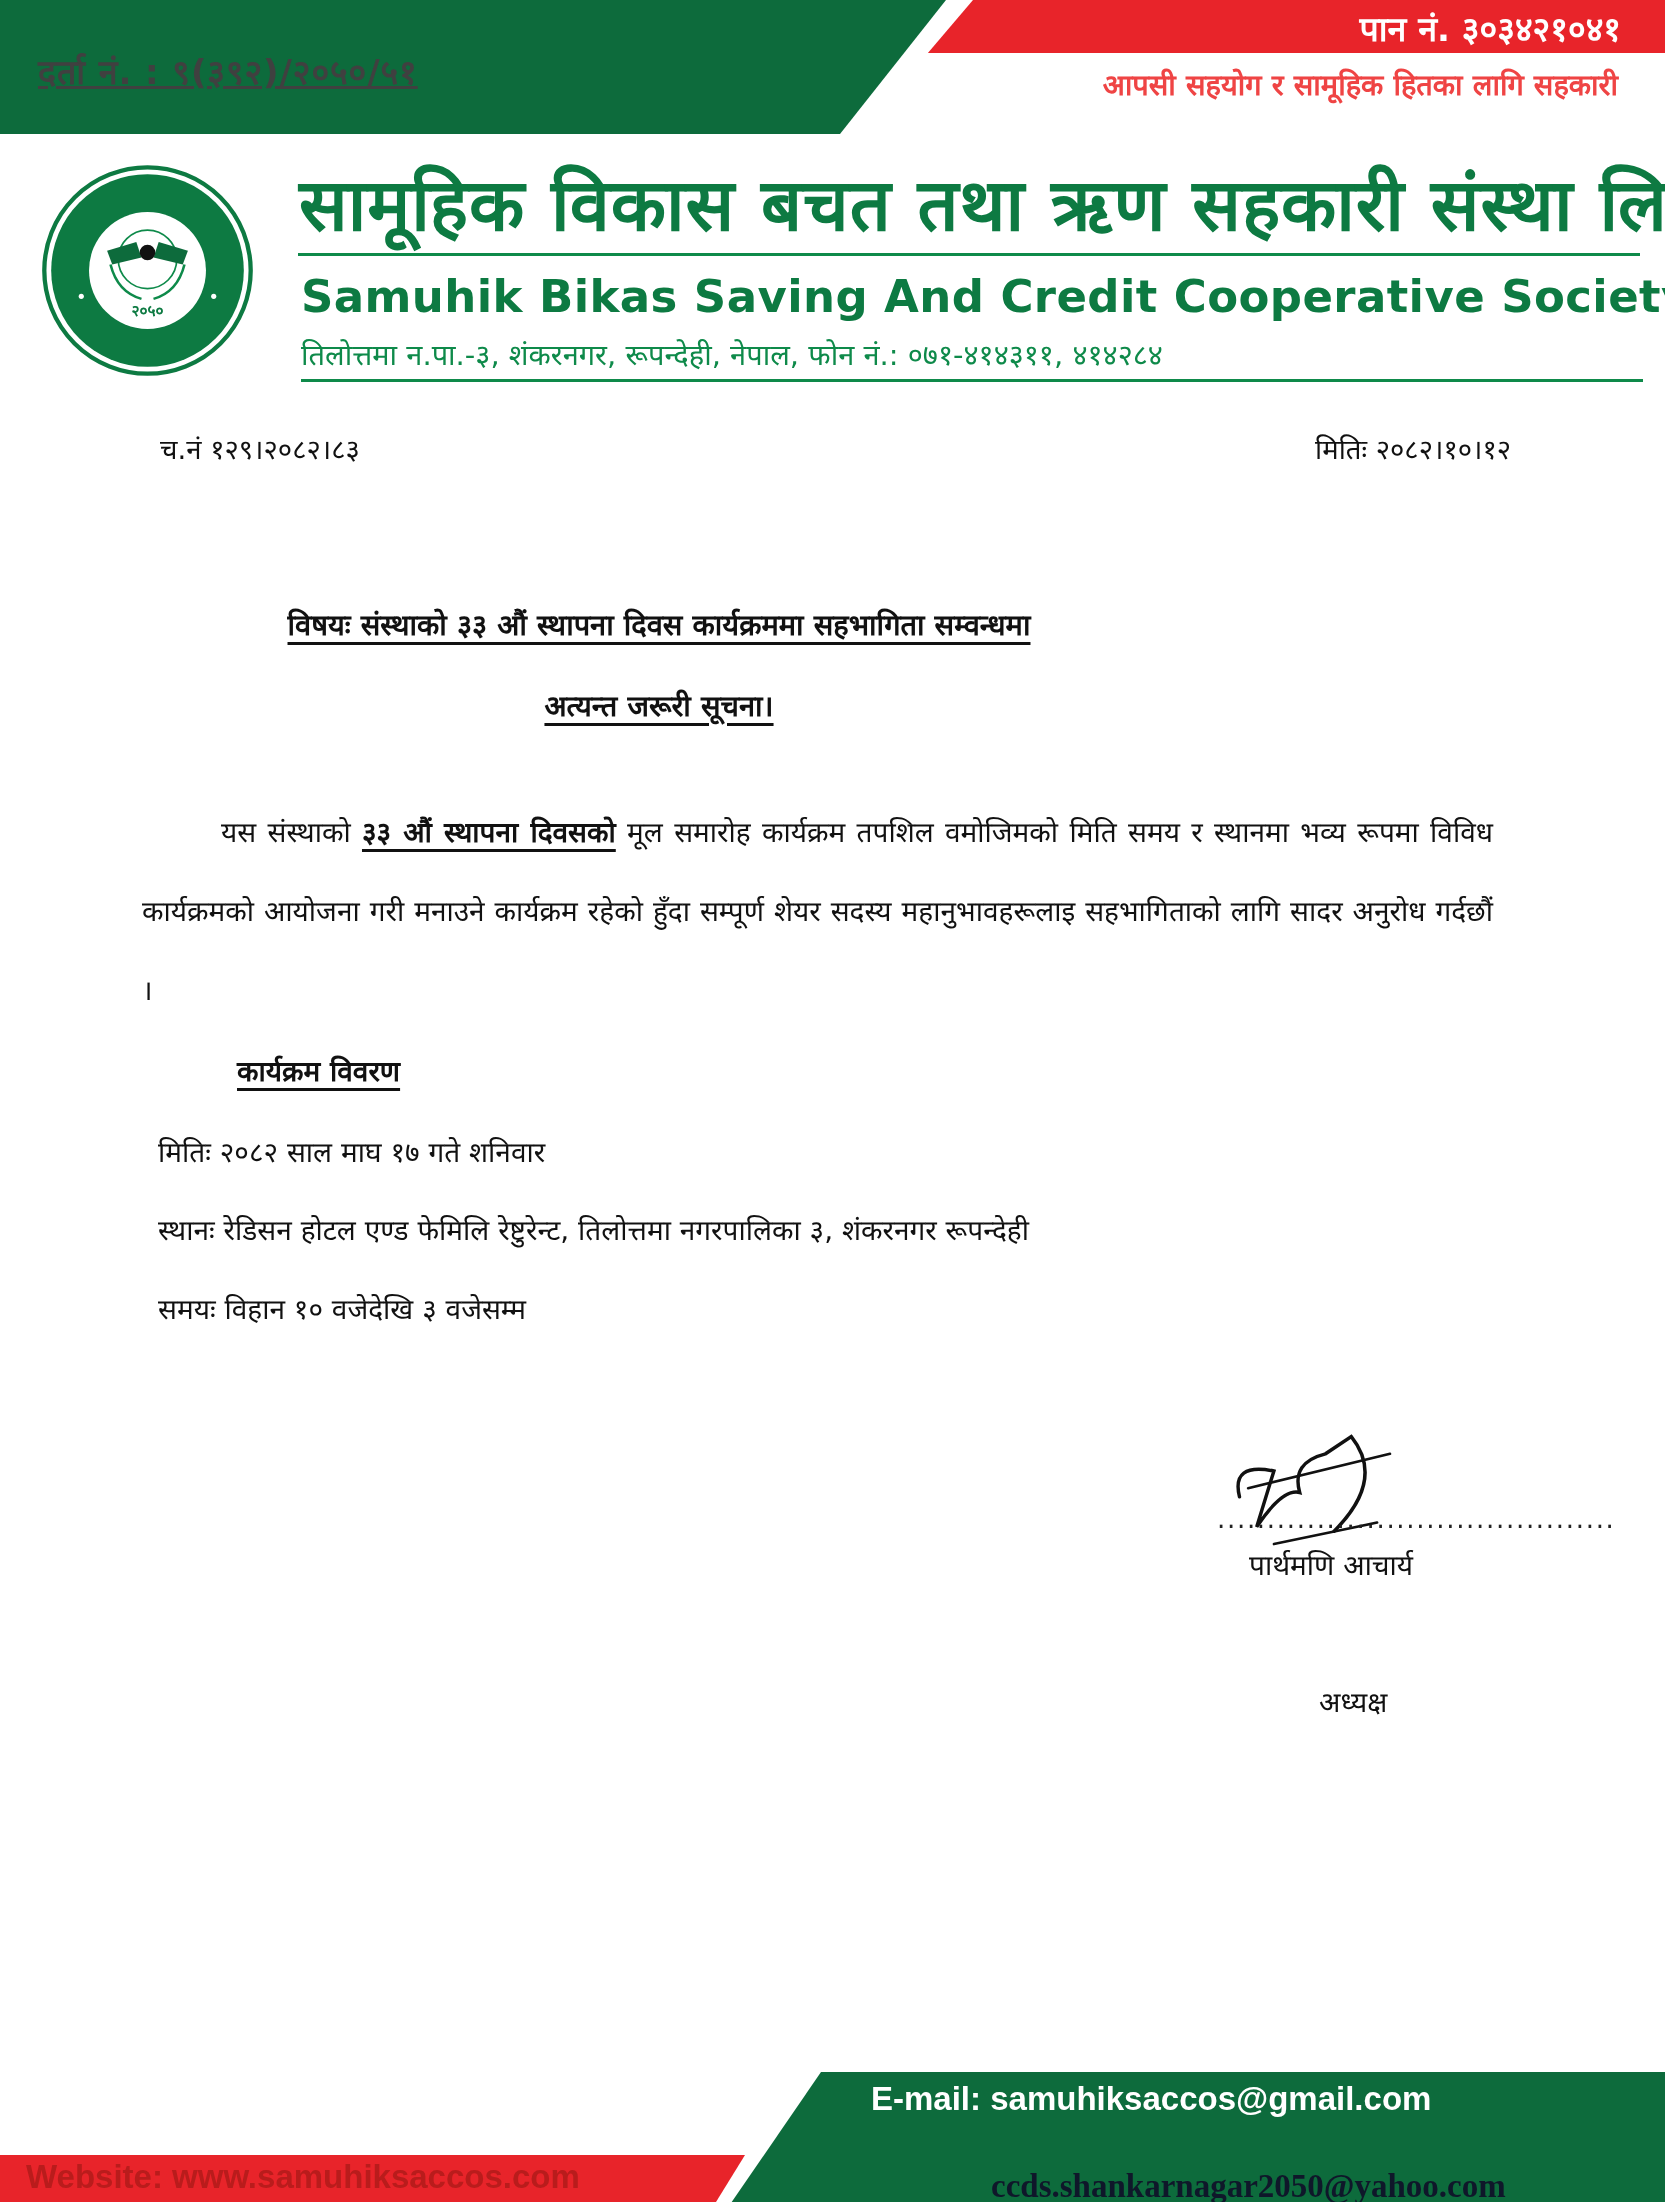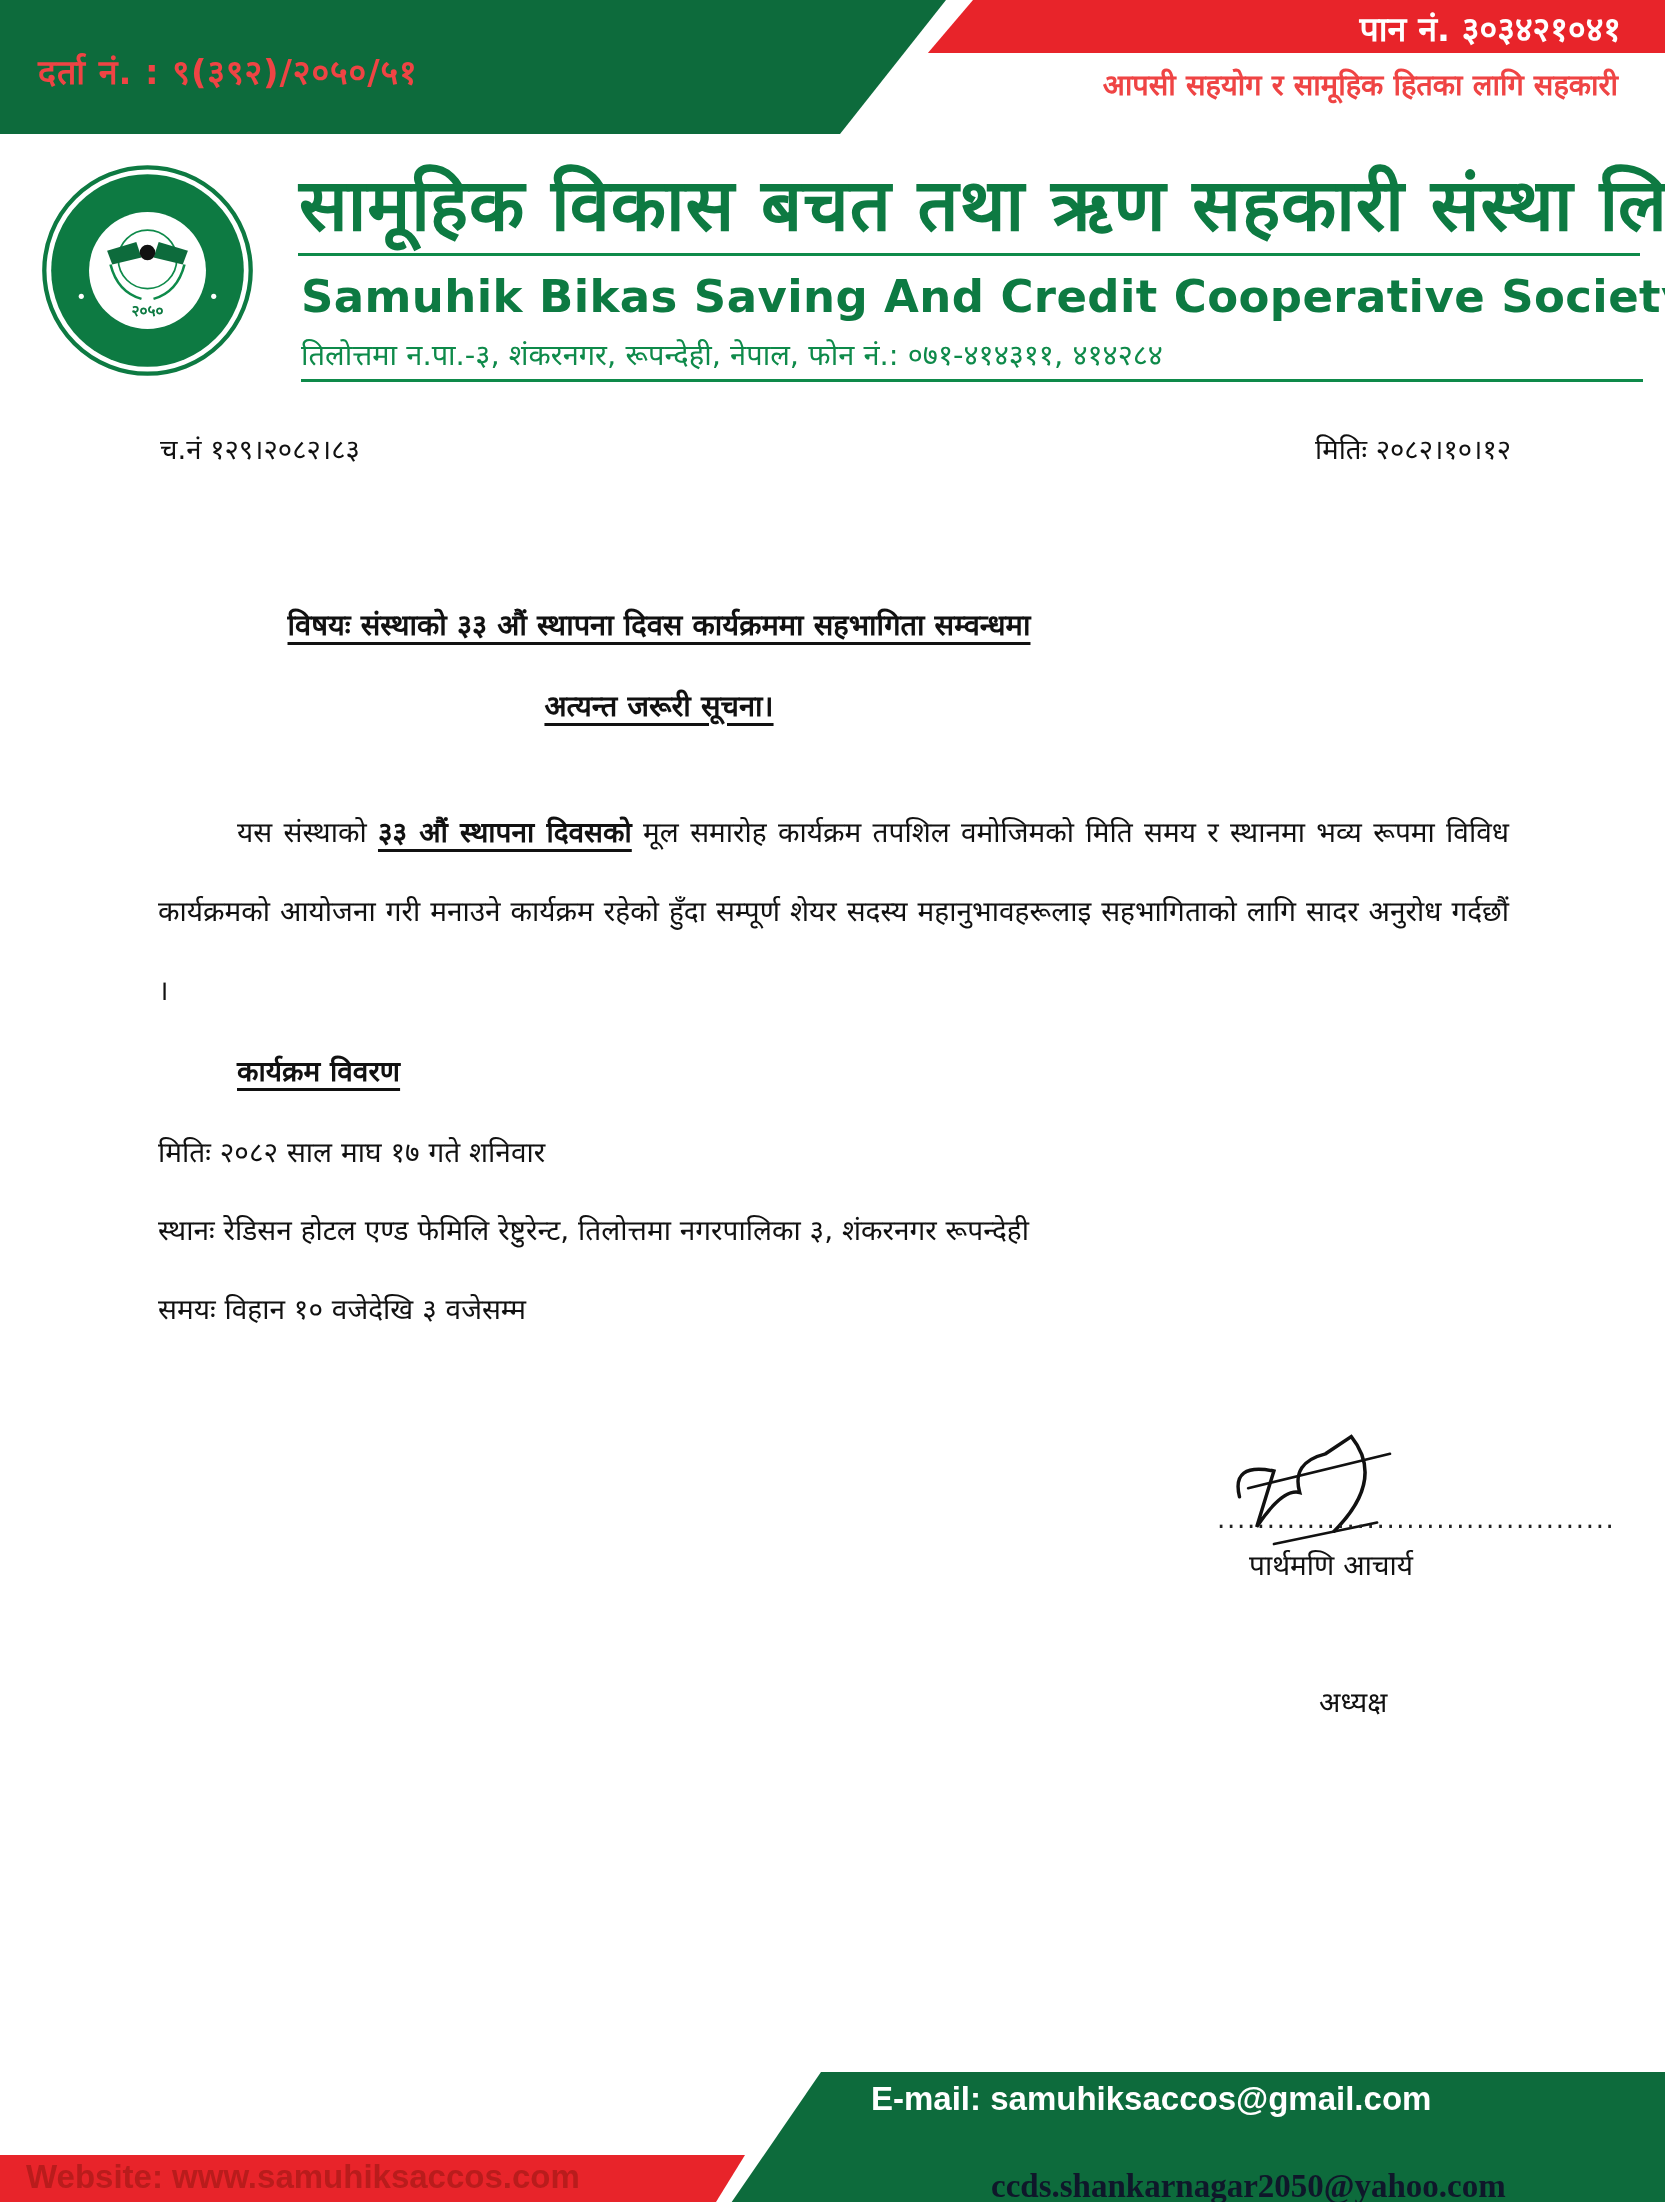--- a/index.html
+++ b/index.html
@@ -3,34 +3,34 @@
 <meta charset="utf-8">
 <style>
   html, body { margin:0; padding:0; background:#ffffff; }
   body { width:1666px; height:2203px; position:relative; overflow:hidden;
          font-family:"DejaVu Sans", sans-serif; color:#111; }
   .abs { position:absolute; }
   .hdr-green { left:0; top:0; width:955px; height:134px; background:#0d6b3c;
                clip-path:polygon(0 0, 946px 0, 840px 134px, 0 134px); }
   .hdr-red { left:921px; top:0; width:745px; height:53px; background:#e8242a;
              clip-path:polygon(52px 0, 745px 0, 745px 53px, 6.9px 53px); }
-  .reg-no { left:38px; top:48px; color:#ef4444; font-size:34px; font-weight:bold; letter-spacing:0.9px; white-space:nowrap; }
+  .reg-no { left:38px; top:48px; color:#404040; font-size:34px; font-weight:bold; letter-spacing:0.9px; white-space:nowrap;text-decoration:underline; }
   .pan-no { right:45px; top:5.2px; color:#fff; font-size:34px; font-weight:bold; white-space:nowrap; }
   .tagline { right:48px; top:64px; color:#ef4444; font-size:29px; font-weight:bold; white-space:nowrap; }
   .logo { left:40px; top:163px; width:215px; height:215px; }
   .org-np { left:299px; top:153px; color:#0d7a42; font-size:72px; font-weight:bold; white-space:nowrap; letter-spacing:0.9px; }
   .rule1 { left:298px; top:253px; width:1342px; height:3.4px; background:#0e8a4a; }
   .org-en { left:301px; top:270px; color:#0d7a42; font-size:45px; font-weight:bold; font-family:"DejaVu Sans", sans-serif; white-space:nowrap; letter-spacing:0.4px; }
   .addr { left:301px; top:334px; color:#0e8a4a; font-size:29px; white-space:nowrap;text-align:center; }
   .rule2 { left:301px; top:379px; width:1342px; height:2.6px; background:#0e8a4a; }
   .ref { left:160px; top:430px; font-size:27.5px; white-space:nowrap; }
   .date { right:155px; top:430px; font-size:27.5px; white-space:nowrap; }
   .subject { left:0; width:1318px; text-align:center; font-weight:bold; font-size:29px; white-space:nowrap; }
   .subject span { text-decoration:underline; text-decoration-thickness:2.6px; text-underline-offset:6.9px; }
-  .para { left:158px; width:1351px; font-size:28px; line-height:79px; top:793px; text-align:justify; }
+  .para { left:142px; width:1351px; font-size:28px; line-height:79px; top:793px; text-align:justify; }
   .para .indent { display:inline-block; width:79px; }
   .para b { text-decoration:underline; text-decoration-thickness:2.6px; text-underline-offset:6.9px; }
   .prog-head { left:237px; top:1051px; font-size:28px; font-weight:bold; text-decoration:underline; text-decoration-thickness:2.6px; text-underline-offset:6.9px; white-space:nowrap; }
   .item { left:158px; font-size:28px; white-space:nowrap; }
   .sig-svg { left:1205px; top:1428px; width:241px; height:129px; }
   .sig-dots { left:1217px; top:1504px; width:275px; font-size:26px; letter-spacing:1.7px; white-space:nowrap; color:#222; }
   .sig-name { left:1249px; top:1545px; font-size:28px; white-space:nowrap; }
   .sig-title { left:1311px; top:1682px; font-size:28px; white-space:nowrap;margin-left:8px; }
   .ftr-green { left:731px; top:2072px; width:934px; height:131px; background:#0d6b3c;
                clip-path:polygon(90px 0, 934px 0, 934px 131px, 0 131px); }

